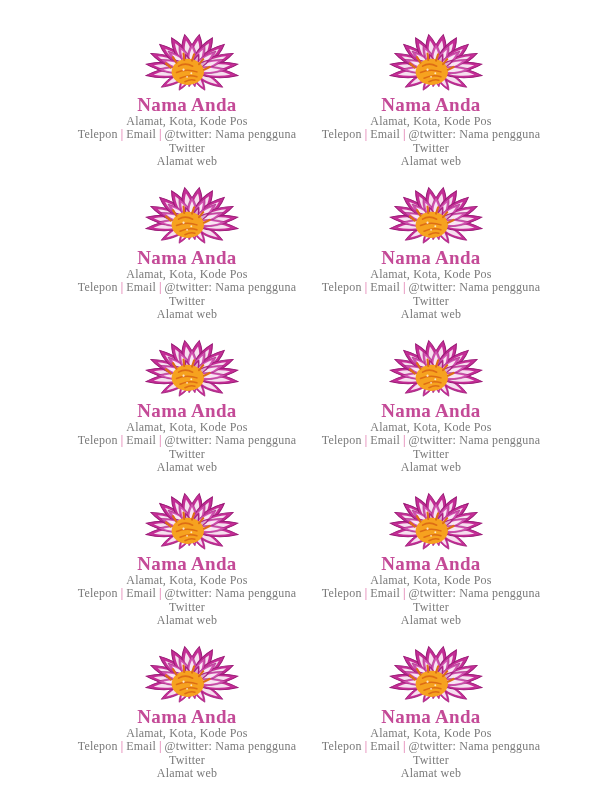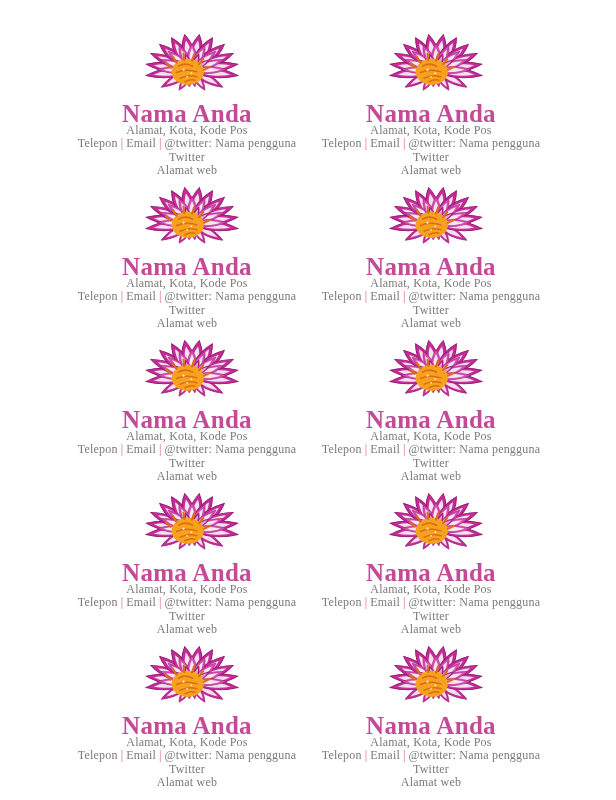--- a/index.html
+++ b/index.html
@@ -32,22 +32,22 @@
     height: 62px;
     display: flex;
     justify-content: center;
   }
   svg.flower {
     width: 104px;
     height: 62px;
     transform: translateX(5px);
   }
   .card-name {
-    margin-top: 11px;
-    font-size: 25px;
+    margin-top: 2px;
+    font-size: 19px;
     line-height: 20px;
     font-weight: bold;
     letter-spacing: 0.3px;
     color: var(--name-text, #c44a97);
   }
   .card-line {
     font-size: 12px;
     line-height: 13.4px;
     letter-spacing: 0.2px;
     color: var(--body-text, #7a7a7a);

